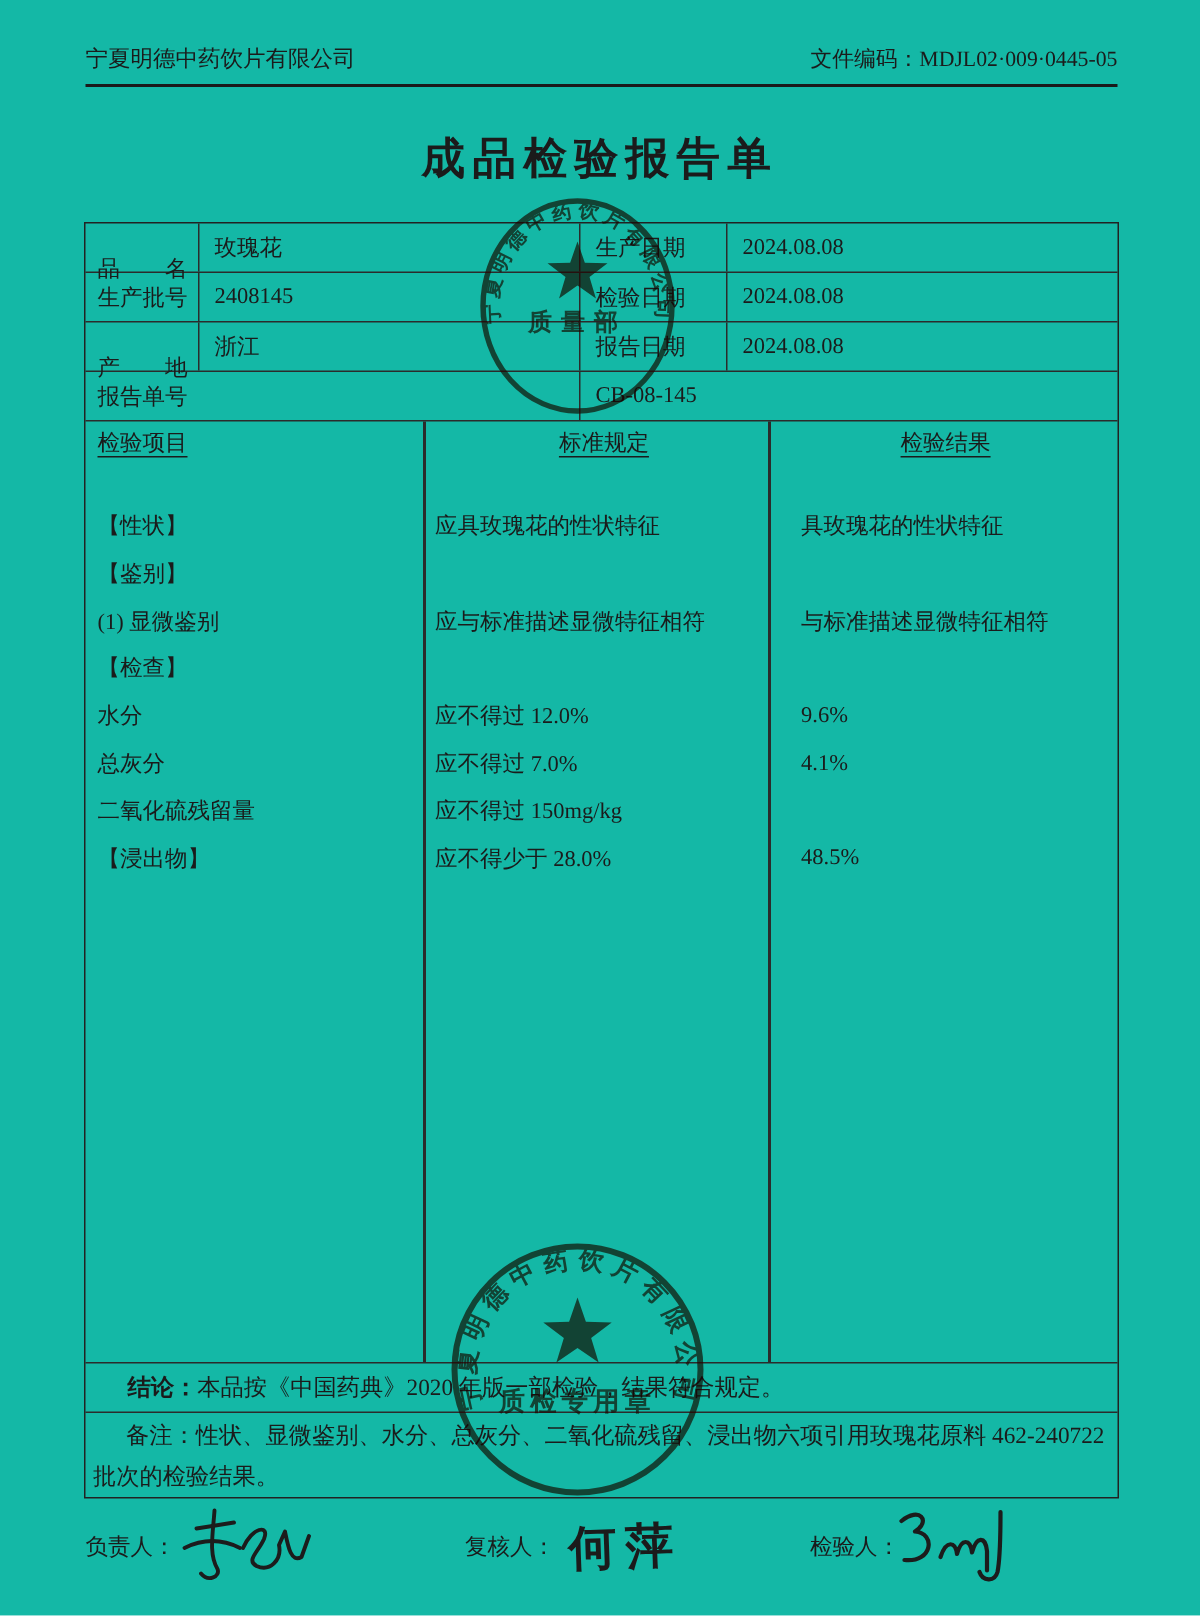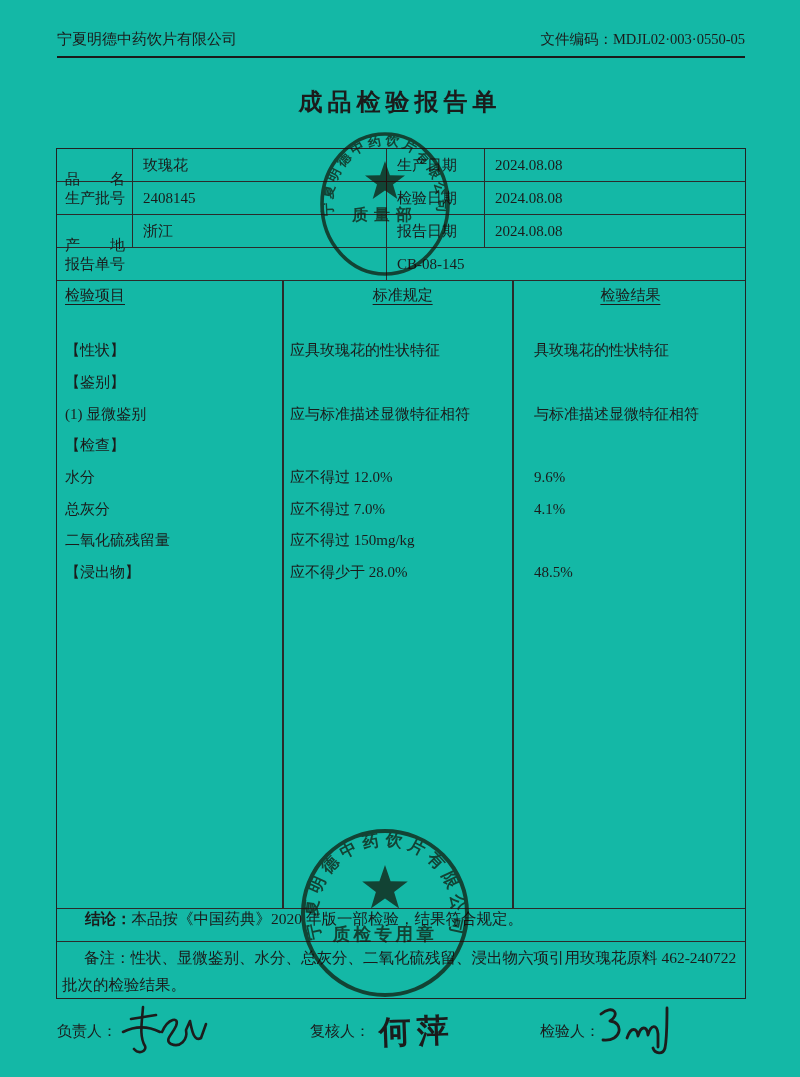--- a/index.html
+++ b/index.html
@@ -7,21 +7,21 @@
   .sheet { position:relative; width:800px; height:1077px; background:#14b8a6; overflow:hidden; }
 
   
   .hdr { position:absolute; left:57px; top:30px; width:688px; display:flex;
          justify-content:space-between; align-items:flex-end; padding-bottom:7px;
          border-bottom:2px solid #1a1a1a; font-size:15px; }
   .hdr .code { font-size:14.5px; }
 
   
   .title { position:absolute; left:0; top:86px; width:800px; text-align:center;
-           font-size:24px; font-weight:bold; letter-spacing:5px; }
+           font-size:29px; font-weight:bold; letter-spacing:5px; }
 
   
   .doc { position:absolute; left:56px; top:148px; width:690px; border:1.6px solid #222; background:transparent; }
 
   .info-row { display:flex; height:33px; border-bottom:1.5px solid #2b2b2b; }
   .cell { display:flex; align-items:center; font-size:15px; }
   .c1 { width:76px;  padding-left:8px;  border-right:1.5px solid #2b2b2b; }
   .c2 { width:254px; padding-left:10px; border-right:1.5px solid #2b2b2b; }
   .c3 { width:98px;  padding-left:10px; border-right:1.5px solid #2b2b2b; }
   .c4 { width:258px; padding-left:10px; }
@@ -38,21 +38,21 @@
   .sh2 { width:230px; text-align:center;margin-left:11px; }
   .sh3 { width:233px; text-align:center; }
   .spec-header span { text-decoration:underline; text-underline-offset:4px; }
   .spec-rows { margin-top:30px; }
   .spec-row { display:flex; height:31.7px; align-items:center; font-size:15px; }
   .sc1 { width:225px; padding-left:8px; }
   .sc2 { width:230px; padding-left:8px; }
   .sc3 { width:233px; padding-left:22px; }
 
   
-  .concl { display:flex; align-items:flex-start; height:33px; border-top:1.5px solid #2b2b2b;
+  .concl { display:flex; align-items:center; height:33px; border-top:1.5px solid #2b2b2b;
            font-size:15.5px; padding-left:28px; }
   .concl b { font-weight:bold; }
   .note { height:57px; border-top:1.5px solid #2b2b2b; font-size:15.5px;
           padding:2px 6px 0 5px; line-height:27px; }
   .note .txt { text-indent:22px; }
 
   
   .sigs { position:absolute; left:57px; top:1008px; width:700px; height:62px; font-size:15px; }
   .sig-label { position:absolute; top:14px; }
   .lab-resp { left:0; } .lab-rev { left:253px; } .lab-insp { left:483px; }
@@ -69,21 +69,21 @@
 
   path, ellipse, polygon { vector-effect:none; }
 </style>
 </head>
 <body>
 
 <div class="sheet">
 
   <div class="hdr">
     <span>宁夏明德中药饮片有限公司</span>
-    <span class="code"><span>文件编码：</span><span>MDJL02·003·0550-05</span></span>
+    <span class="code"><span>文件编码：</span><span>MDJL02·009·0445-05</span></span>
   </div>
 
   <div class="title">成品检验报告单</div>
 
   <div class="doc">
 
     <div class="info-row">
       <div class="cell c1">
           <span class="spread">品名</span>
         </div>

